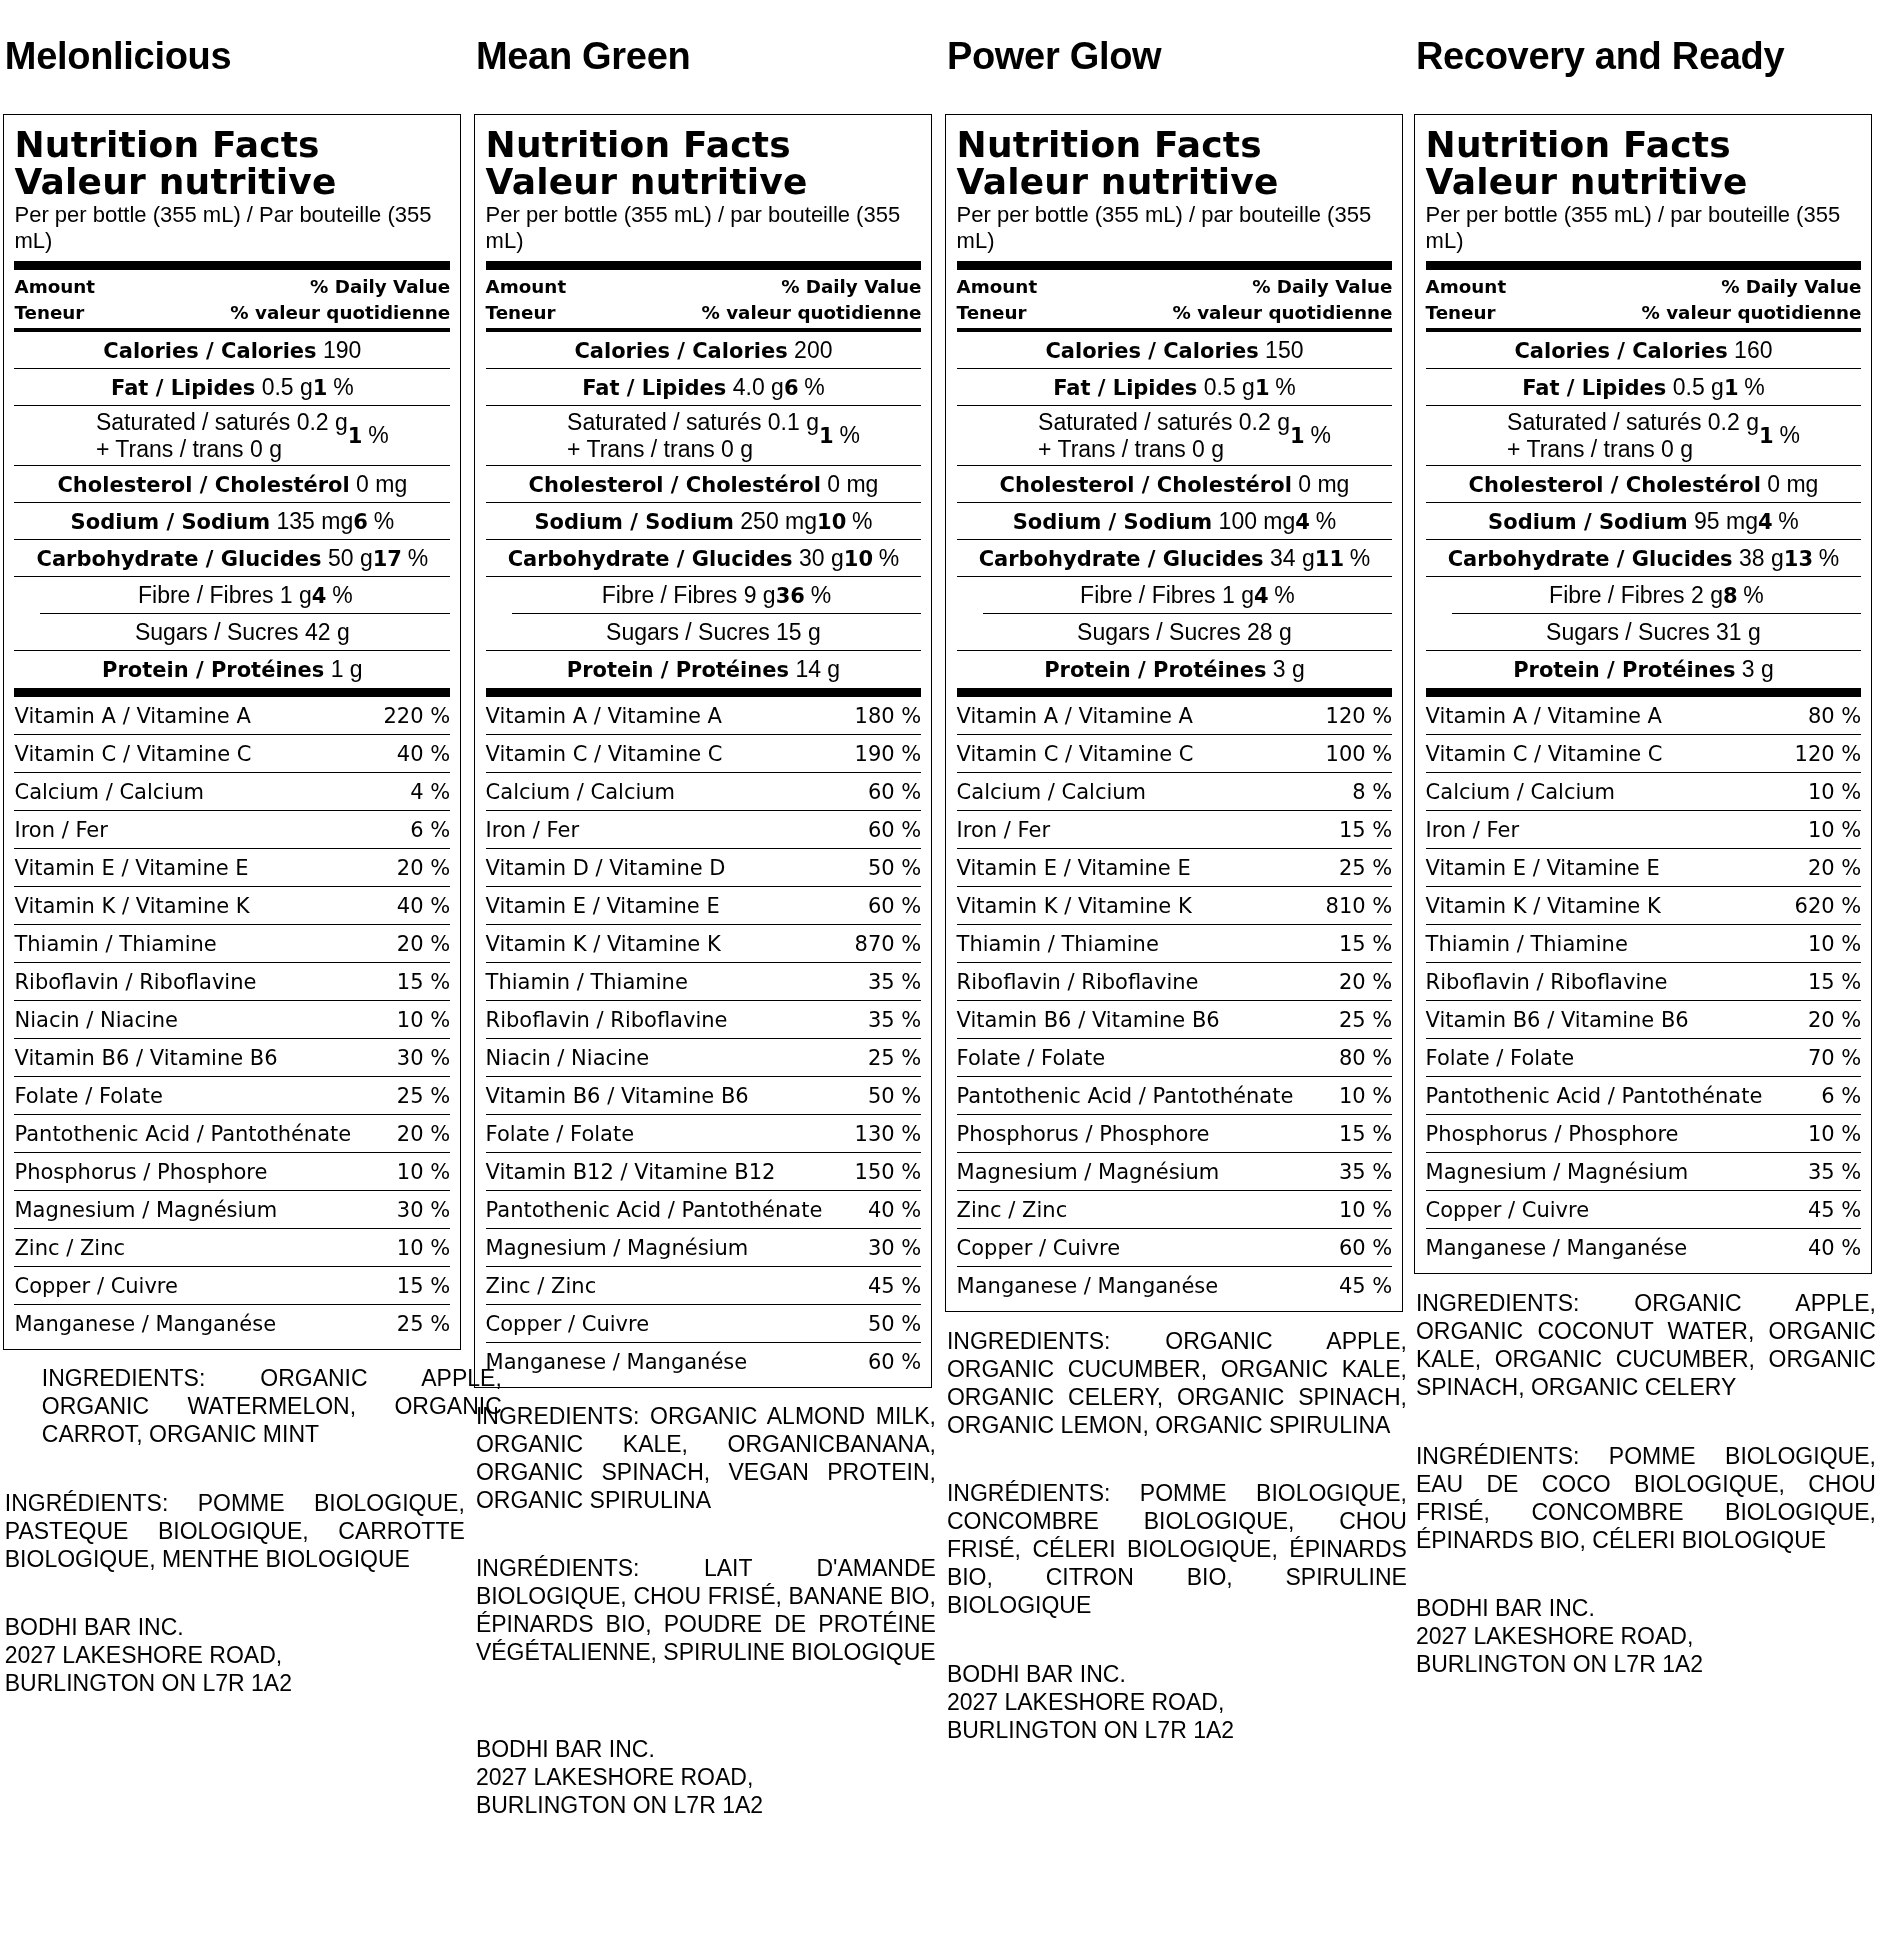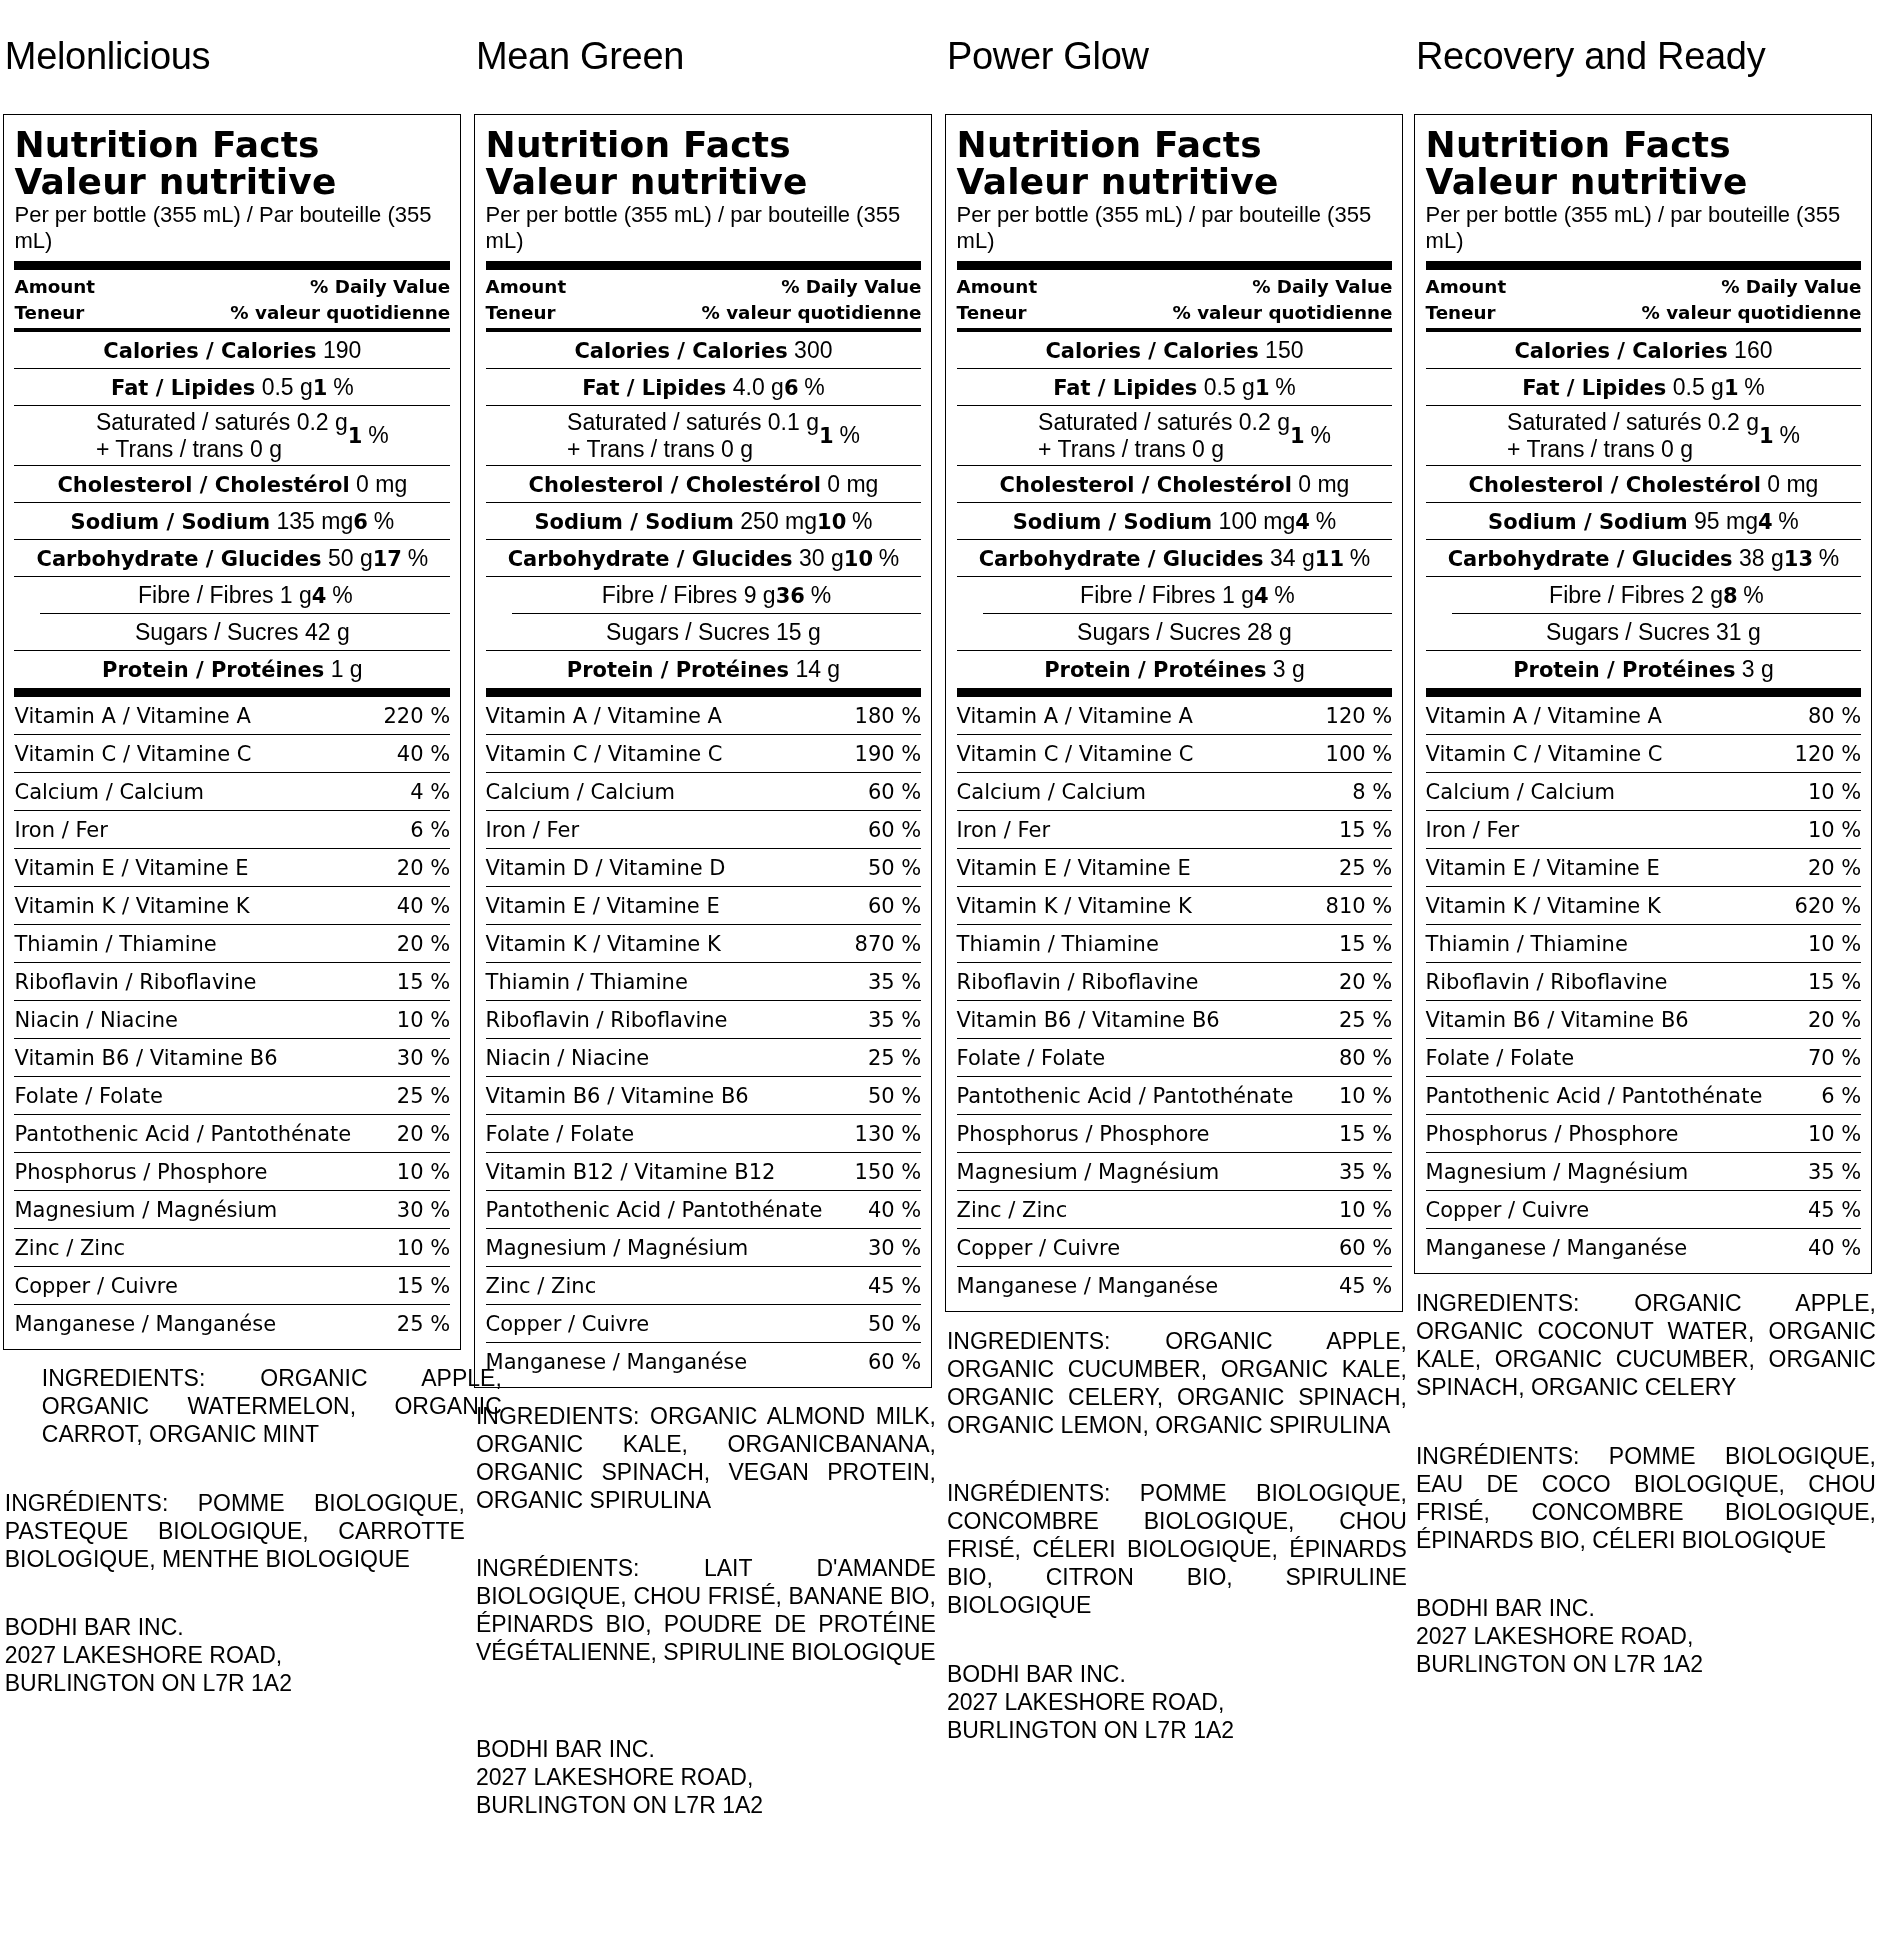--- a/index.html
+++ b/index.html
@@ -1,18 +1,18 @@
 <!DOCTYPE html>
 <html><head>
 <meta charset="utf-8">
 <style>
   html, body { margin: 0; padding: 0; background: #ffffff; }
   body { width: 1879px; height: 1951px; position: relative; overflow: hidden; color: #000; font-family: "Liberation Sans", sans-serif; }
   .col { position: absolute; top: 0; width: 463px; }
-  .product-title { position: absolute; top: 33px; left: 1.9px; font-weight: normal; font-size: 38px; letter-spacing: -0.3px; white-space: nowrap; line-height: 46px; }
+  .product-title { position: absolute; top: 33px; left: 1.9px; font-weight: bold; font-size: 38px; letter-spacing: -0.3px; white-space: nowrap; line-height: 46px; }
   .panel { position: absolute; top: 114px; left: 0; width: 458px; border: 1.9px solid #000; padding: 9.7px 9.7px 5.8px 10.6px; box-sizing: border-box; }
   .nf-title { font-family: "DejaVu Sans", sans-serif; font-weight: bold; font-size: 36px; line-height: 36px; letter-spacing: 0.2px; margin-top: 1.9px; }
   .serving { font-size: 22px; line-height: 26px; margin-top: 1.9px; }
   .rule-thick { height: 8.7px; background: #000; margin-top: 6.8px; }
   .rule-med { height: 4.8px; background: #000; }
   .hdr { display: flex; justify-content: space-between; font-family: "DejaVu Sans", sans-serif; font-weight: bold; font-size: 18.3px; line-height: 26px; gap: 48px; }
   .hdr-block { padding: 3.9px 0 1.9px 0; }
   .row { display: flex; justify-content: center; align-items: center; font-size: 23px; height: 37px; border-bottom: 1.9px solid #000; box-sizing: border-box; }
   .row.indent { padding-left: 20px; }
   .row.indent-line { margin-left: 26px; padding-left: 0; }
@@ -178,21 +178,21 @@
             <span>% Daily Value</span>
           </div>
         <div class="hdr">
             <span>Teneur</span>
             <span>% valeur quotidienne</span>
           </div>
       </div>
       <div class="rule-med"></div>
 
       <div class="row">
-        <span><span class="b">Calories / Calories</span> <span>300</span></span>
+        <span><span class="b">Calories / Calories</span> <span>200</span></span>
       </div>
       <div class="row">
         <span><span class="b">Fat / Lipides</span> <span>4.0 g</span></span>
         <span><span class="pct-b">6</span><span class="pct-sign">%</span></span>
       </div>
       <div class="row tall indent">
         <span>
           <span>Saturated / saturés</span> <span>0.1 g</span><br>
           <span>+ Trans / trans</span> <span>0 g</span>
         </span>

